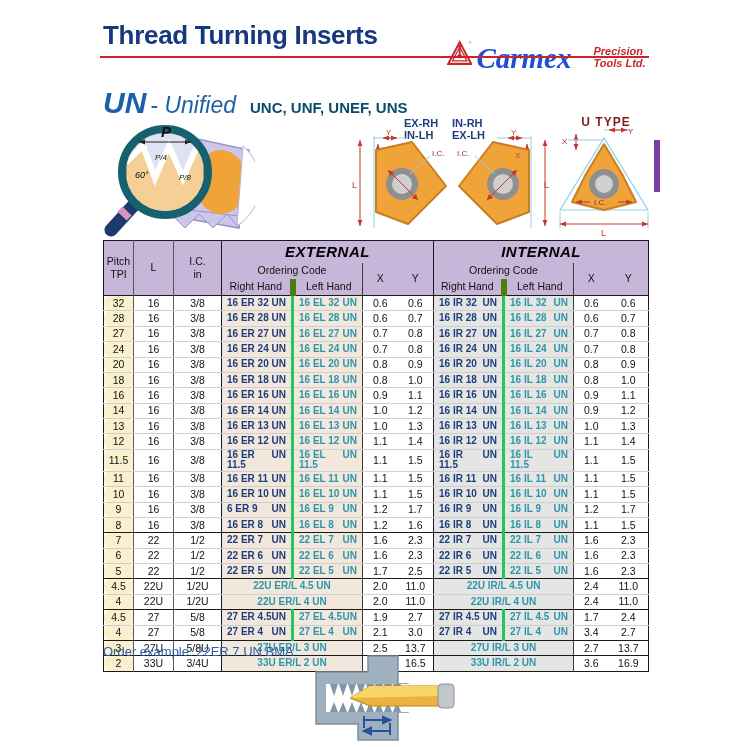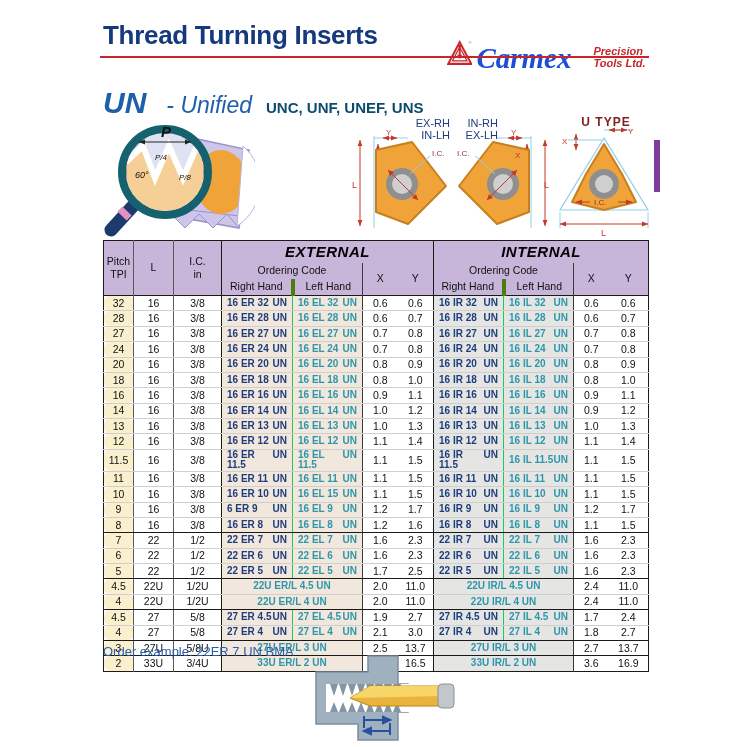--- a/index.html
+++ b/index.html
@@ -13,26 +13,26 @@
   .logo { position:absolute; left:447px; top:12px; display:flex; align-items:flex-end; }
   .logo-triangle { width:40px; height:40px; }
   .brand { font-family:"Liberation Serif", serif; font-style:italic; font-weight:bold;
            font-size:29px; color:#1d4ed8; line-height:1; margin-left:4px;margin-top:32px; }
   .brand-suffix { font-family:Liberation Sans, sans-serif; font-style:italic; font-weight:bold;
                   font-size:11px; color:#c9252b; margin-left:22px; padding-bottom:4px; }
 
   
   .series-line { position:absolute; left:103px; top:86px; display:flex; align-items:baseline; }
   .series-code { font-size:30px; font-weight:bold; font-style:italic; color:#1d5fa8; }
-  .series-name { font-size:23px; font-style:italic; color:#1d5fa8; margin-left:20px; }
+  .series-name { font-size:23px; font-style:italic; color:#1d5fa8; margin-left:4px; }
   .series-variants { font-size:15px; font-weight:bold; color:#0c4a6e; margin-left:14px; }
 
   
   .diagram { position:absolute; }
-  .insert-label { position:absolute; text-align:right; font-size:11px; font-weight:normal;
+  .insert-label { position:absolute; text-align:left; font-size:11px; font-weight:bold;
                   color:#1d3d7c; line-height:1.1; }
   .u-type-label { position:absolute; left:558px; top:115px; width:96px; text-align:center;
                   font-size:12px; font-weight:bold; color:#7f1d1d; letter-spacing:1px; }
   .side-tab { position:absolute; left:654px; top:140px; width:19px; height:52px; background:#7d3f9d; }
 
   
   .tbl-wrap { position:absolute; left:103px; top:240px; }
   table { border-collapse:collapse; table-layout:fixed; width:545px; border:1.6px solid #1a1a1a;padding-left:30px; }
   thead { border-bottom:1.6px solid #1a1a1a; }
   th, td { padding:0; margin:0; line-height:1.05; }
@@ -48,22 +48,22 @@
   td.c-code { font-weight:bold; font-size:10px; text-align:left; }
   td.c-code.ext { background:#f2e7dc; }
   td.c-code.int { background:#e5e6e4; }
   td.navy { color:#1d3d7c; }
   td.teal { color:#2e96aa; }
   .code-pair { display:flex; justify-content:space-between; padding:0 5px; }
   td.merged { text-align:center; color:#2e96aa; }
   .b-major-l { border-left:1.6px solid #1a1a1a; }
   .b-med-l   { border-left:1px solid #3a3a3a; }
   .b-min-l   { border-left:1px solid #5a5a5a; }
-  .b-light-l { border-left:4px solid #4d7c0f; }
-  tbody .b-light-l { border-left:1px solid #22c55e;margin-top:14px; }
+  .b-light-l { border-left:6px solid #4d7c0f; }
+  tbody .b-light-l { border-left:3px solid #22c55e;margin-top:14px; }
 
   
   .order-example { position:absolute; left:103px; top:644px; font-size:13px; color:#2b5ea7; }
 
   svg text { font-family:"Liberation Sans", sans-serif; }
 </style>
 </head>
 <body>
 
 <div class="page">
@@ -650,21 +650,21 @@
             <td class="b-min-l">16</td>
             <td class="b-min-l">3/8</td>
             <td class="c-code ext navy b-major-l">
               <div class="code-pair">
                 <span>16 ER 10</span>
                 <span>UN</span>
               </div>
             </td>
             <td class="c-code ext teal b-light-l">
               <div class="code-pair">
-                <span>16 EL 15</span>
+                <span>16 EL 10</span>
                 <span>UN</span>
               </div>
             </td>
             <td class="b-med-l">1.1</td>
             <td class="">1.5</td>
             <td class="c-code int navy b-major-l">
               <div class="code-pair">
                 <span>16 IR 10</span>
                 <span>UN</span>
               </div>
@@ -921,21 +921,21 @@
                 <span>27 IR 4</span>
                 <span>UN</span>
               </div>
             </td>
             <td class="c-code int teal b-light-l">
               <div class="code-pair">
                 <span>27 IL 4</span>
                 <span>UN</span>
               </div>
             </td>
-            <td class="b-med-l">1.8</td>
+            <td class="b-med-l">3.4</td>
             <td class="">2.7</td>
           </tr>
           <tr class="group-end">
             <td class="c-pitch">3</td>
             <td class="b-min-l">27U</td>
             <td class="b-min-l">5/8U</td>
             <td class="c-code ext merged b-major-l" colspan="2">27U ER/L 3  UN</td>
             <td class="b-med-l">2.5</td>
             <td class="">13.7</td>
             <td class="c-code int merged b-major-l" colspan="2">27U IR/L 3  UN</td>

